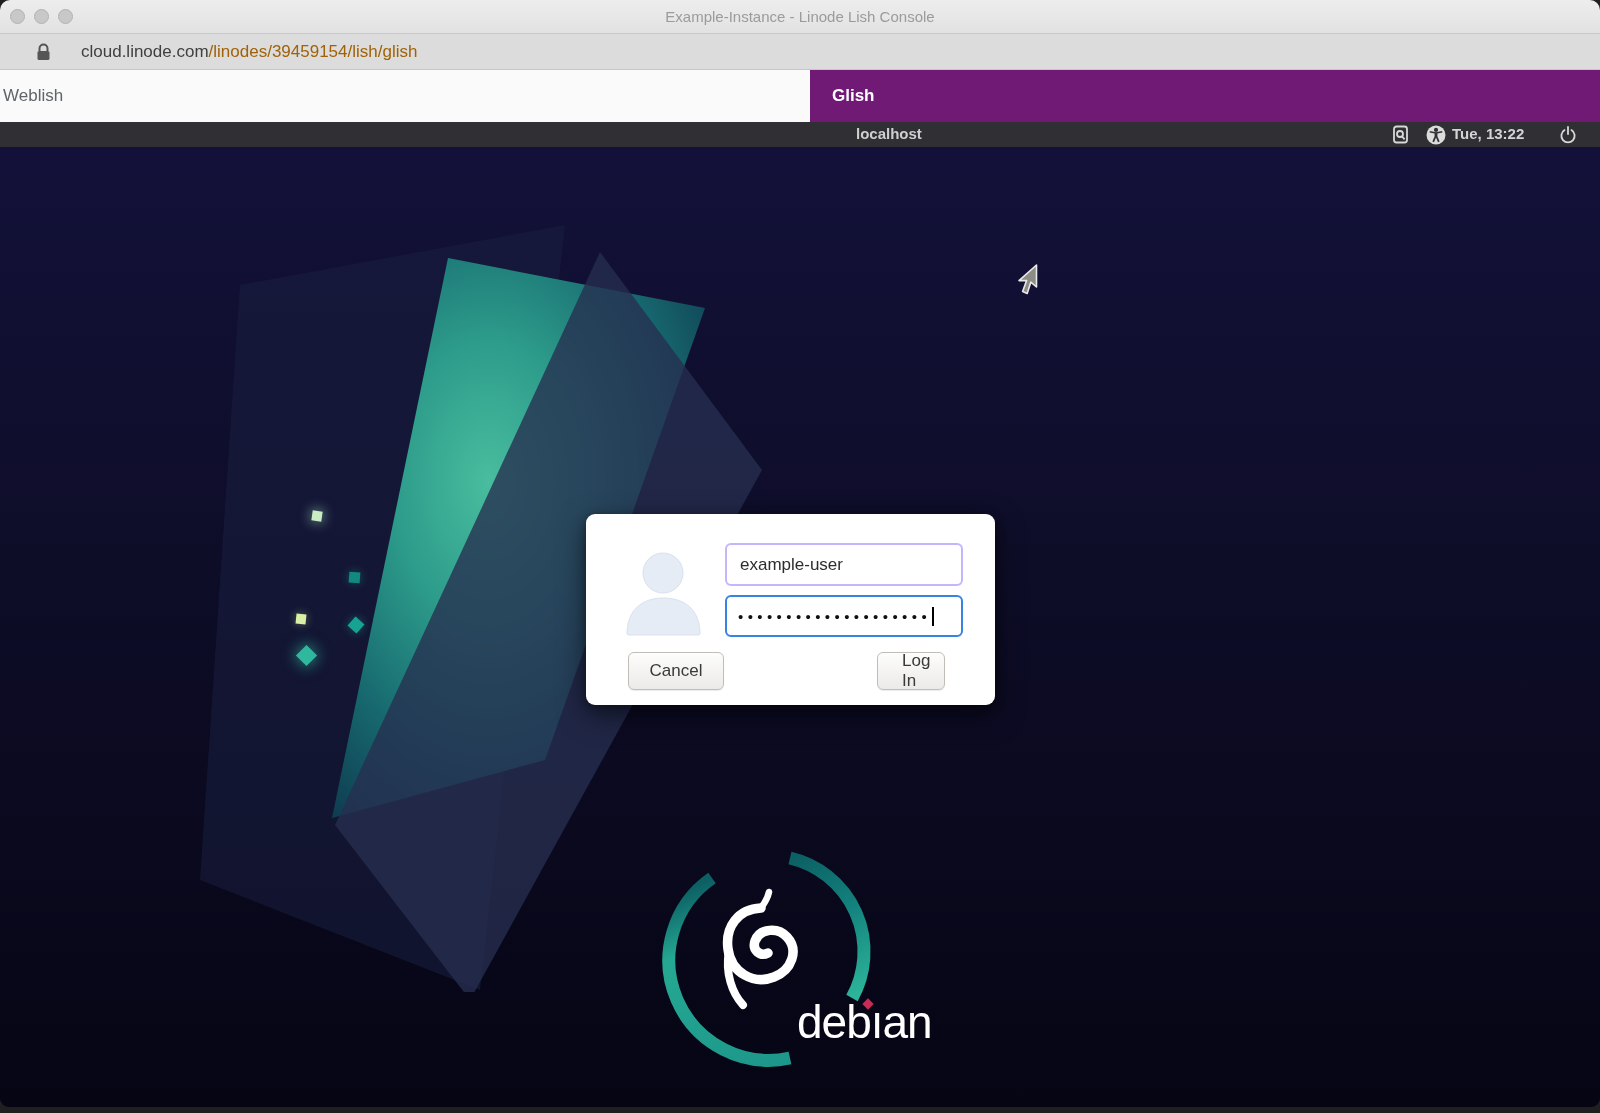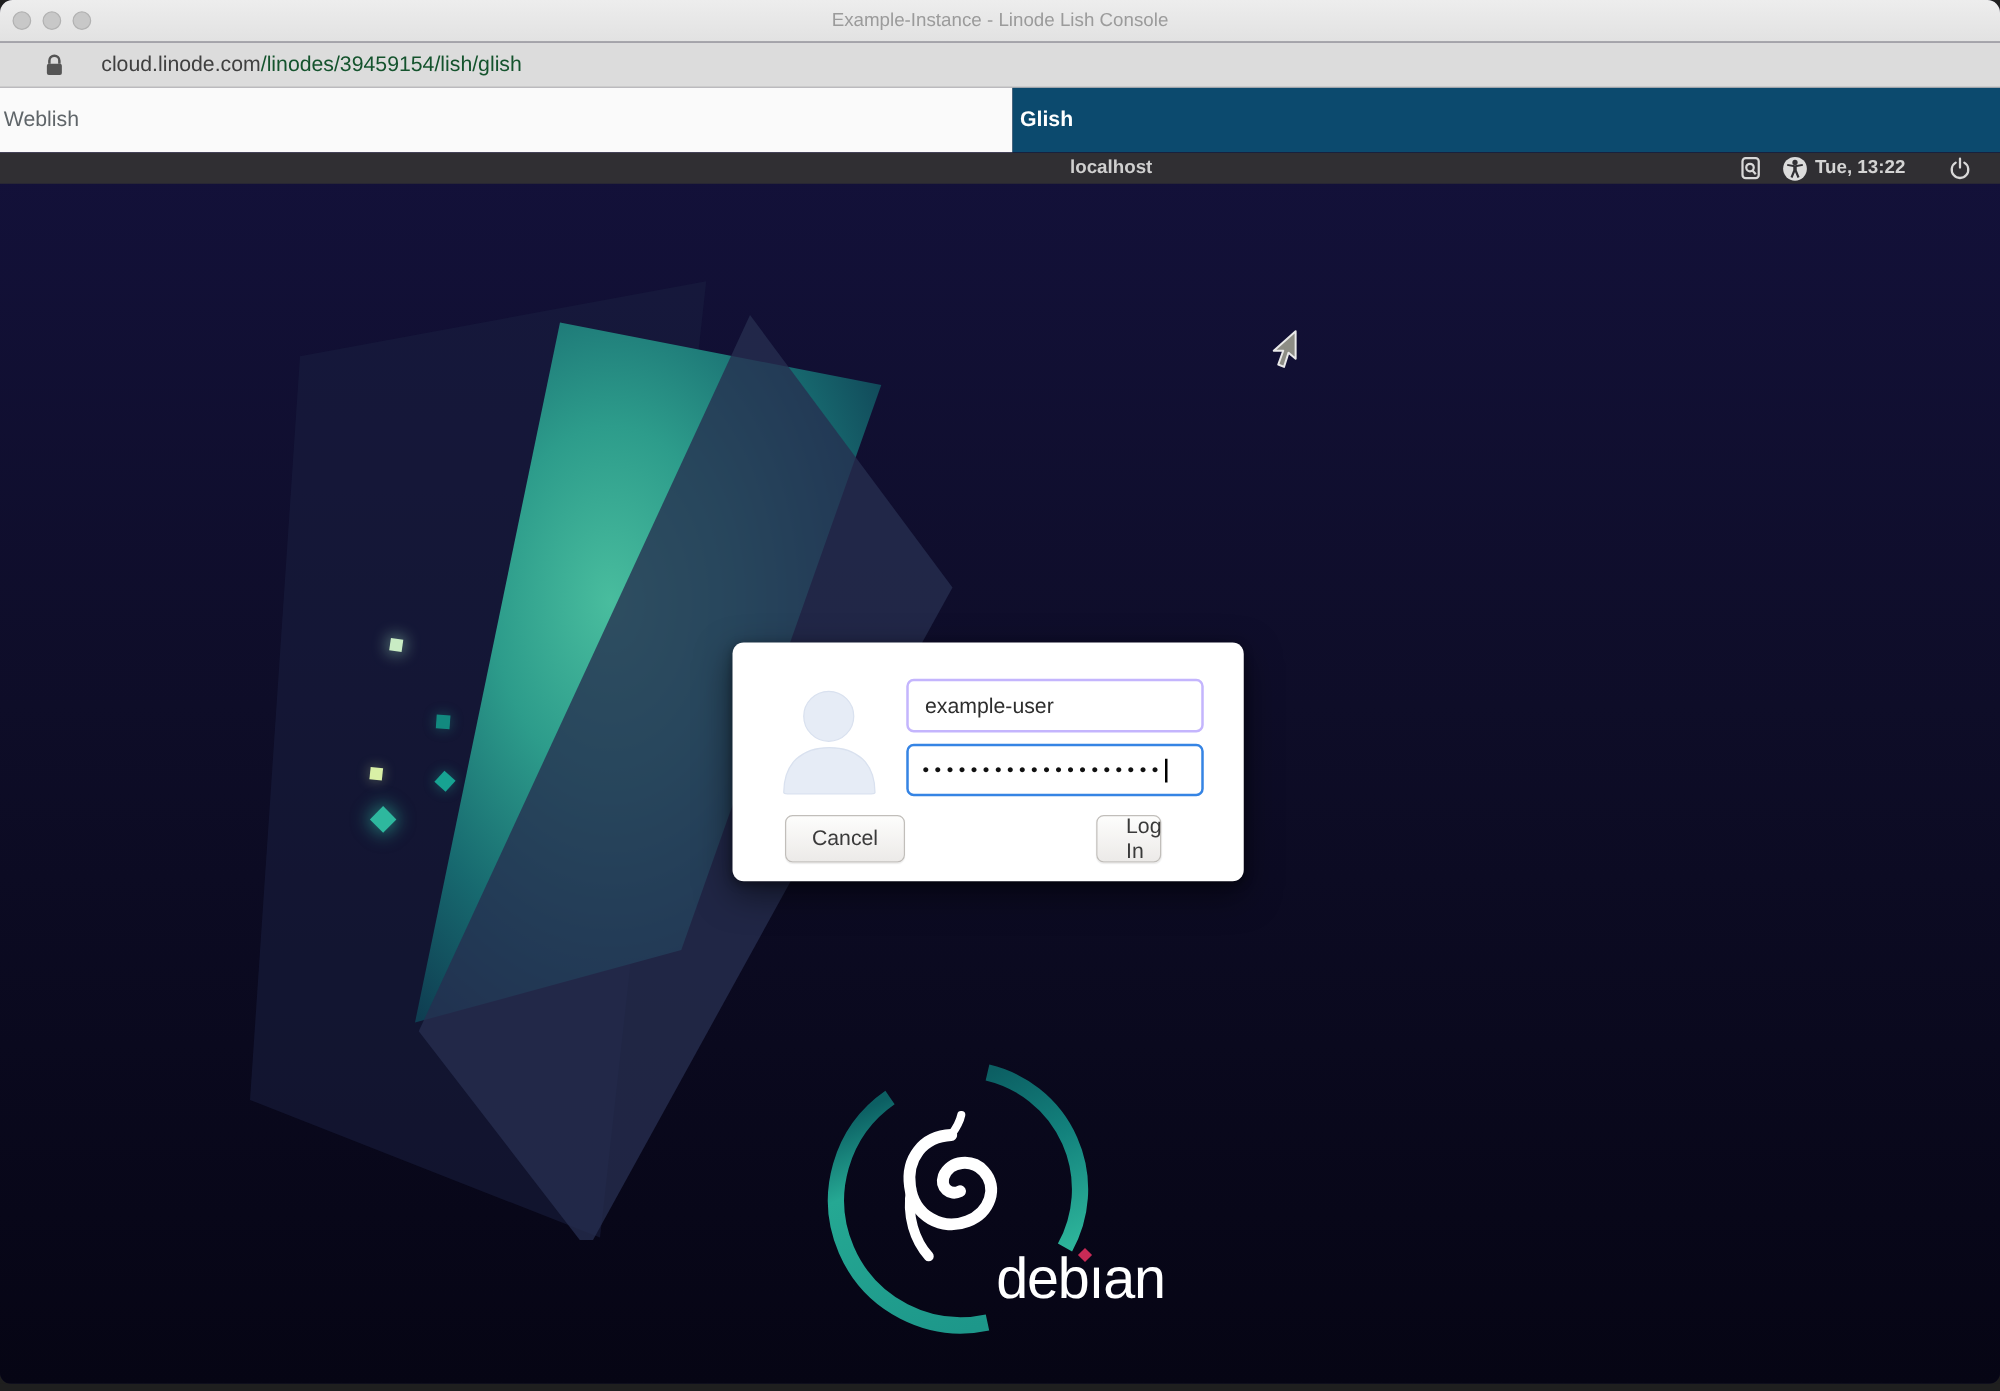--- a/index.html
+++ b/index.html
@@ -10,26 +10,26 @@
   .titlebar{position:relative;height:34px;background:linear-gradient(#ededed,#e2e2e2);border-bottom:1px solid #c9c9c9;display:flex;align-items:center;}
   .traffic{position:absolute;left:10px;top:9px;display:flex;gap:9px;}
   .light{width:15px;height:15px;border-radius:50%;background:#c8c8c8;border:1px solid #b2b2b2;}
   .wintitle{width:100%;text-align:center;font-size:15px;font-weight:400;color:#9b9b9b;}
 
   
   .urlbar{position:relative;height:36px;background:#dcdcdc;border-bottom:1px solid #c6c6c6;display:flex;align-items:center;}
   .lock{margin-left:36px;margin-right:30px;flex:none;}
   .url{font-size:17px;}
   .url .host{color:#404040;}
-  .url .path{color:#14532d;}
+  .url .path{color:#a16207;}
 
   
   .tabrow{height:52px;display:flex;}
   .tab-weblish{width:810px;background:#fafafa;display:flex;align-items:center;padding-left:3px;font-size:17px;color:#5f6569;}
-  .tab-glish{flex:1;background:#0c4a6e;display:flex;align-items:center;padding-left:6px;font-size:17px;font-weight:700;color:#ffffff;}
+  .tab-glish{flex:1;background:#701a75;display:flex;align-items:center;padding-left:22px;font-size:17px;font-weight:700;color:#ffffff;}
 
   
   .screen{position:relative;height:985px;background:linear-gradient(#13113a 0%,#0e0d28 45%,#060514 100%);overflow:hidden;}
 
   
   .gnomebar{position:absolute;left:0;top:0;width:100%;height:25px;background:#302f33;}
   .hostname{position:absolute;left:856px;top:3px;font-size:15px;font-weight:700;color:#cfcfcf;}
   .gicon{position:absolute;top:3px;}
   .clock{position:absolute;left:1452px;top:3px;font-size:15px;font-weight:700;color:#d4d4d4;}
 
@@ -44,21 +44,21 @@
   .field{position:absolute;left:139px;width:238px;border-radius:6px;background:#fff;}
   .f-user{top:29px;height:43px;border:2px solid #c4b5fd;}
   .f-user input{width:100%;height:100%;border:none;outline:none;background:transparent;padding:0 13px;font-size:17px;color:#2d2d2d;}
   .f-pass{top:81px;height:42px;border:2px solid #3584e4;display:flex;align-items:center;padding-left:11px;}
   .dots{font-size:15px;letter-spacing:4.4px;color:#111;line-height:1;}
   .caret{display:inline-block;width:2px;height:19px;background:#000;margin-left:1px;}
   .btn{position:absolute;top:138px;height:38px;border:1px solid #c1beba;border-radius:6px;
        background:linear-gradient(#fdfdfc,#eceae8);font-size:17px;color:#3a3a3a;
        display:flex;align-items:center;justify-content:center;box-shadow:0 1px 1px rgba(0,0,0,.08);}
   .btn-cancel{left:30px;width:96px;margin-left:12px;}
-  .btn-login{left:291px;width:52px;padding-left:24px;}
+  .btn-login{left:291px;width:68px;padding-left:24px;}
 
   
   .debianlogo{position:absolute;left:640px;top:723px;}
   .wordmark{position:absolute;left:797px;top:876px;font-family:"DejaVu Serif",serif;font-size:46px;line-height:1.05;color:#ffffff;letter-spacing:-1px;}
   .idot{position:absolute;left:67px;top:2px;width:8px;height:8px;background:#c72b56;transform:rotate(45deg);}
 
   .cursor{position:absolute;left:1016px;top:141px;}
 </style>
 </head>
 <body>

